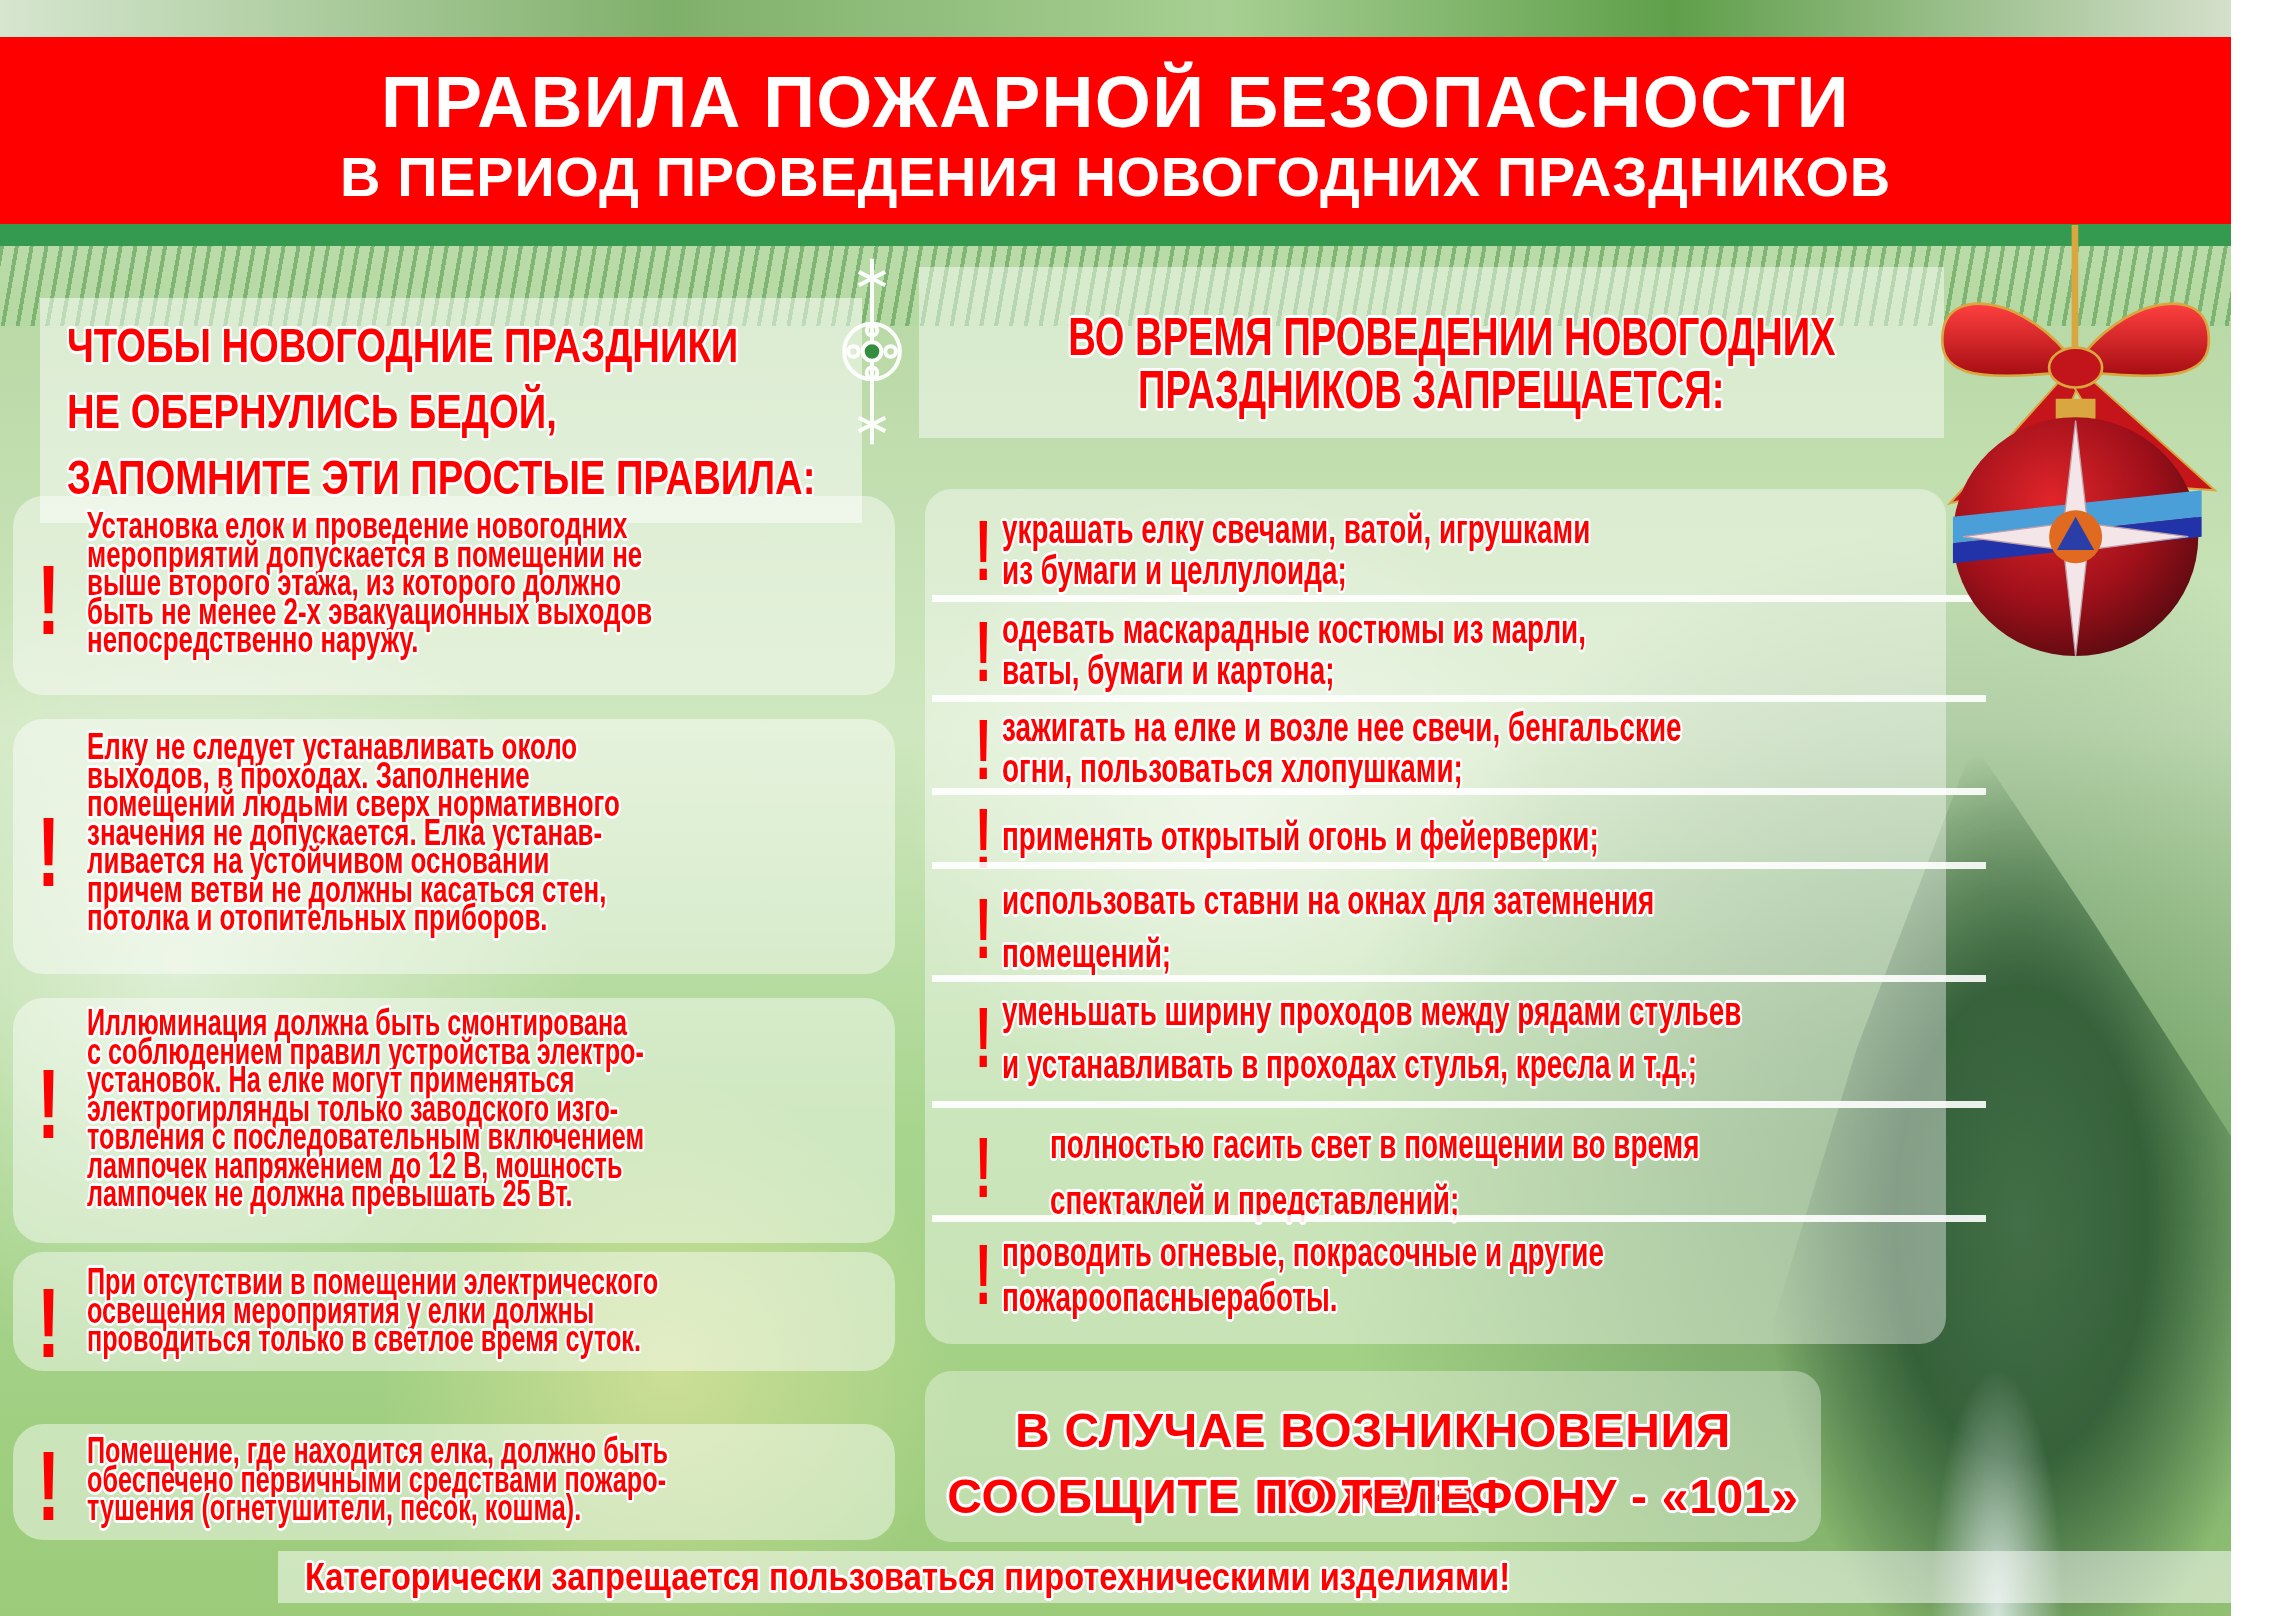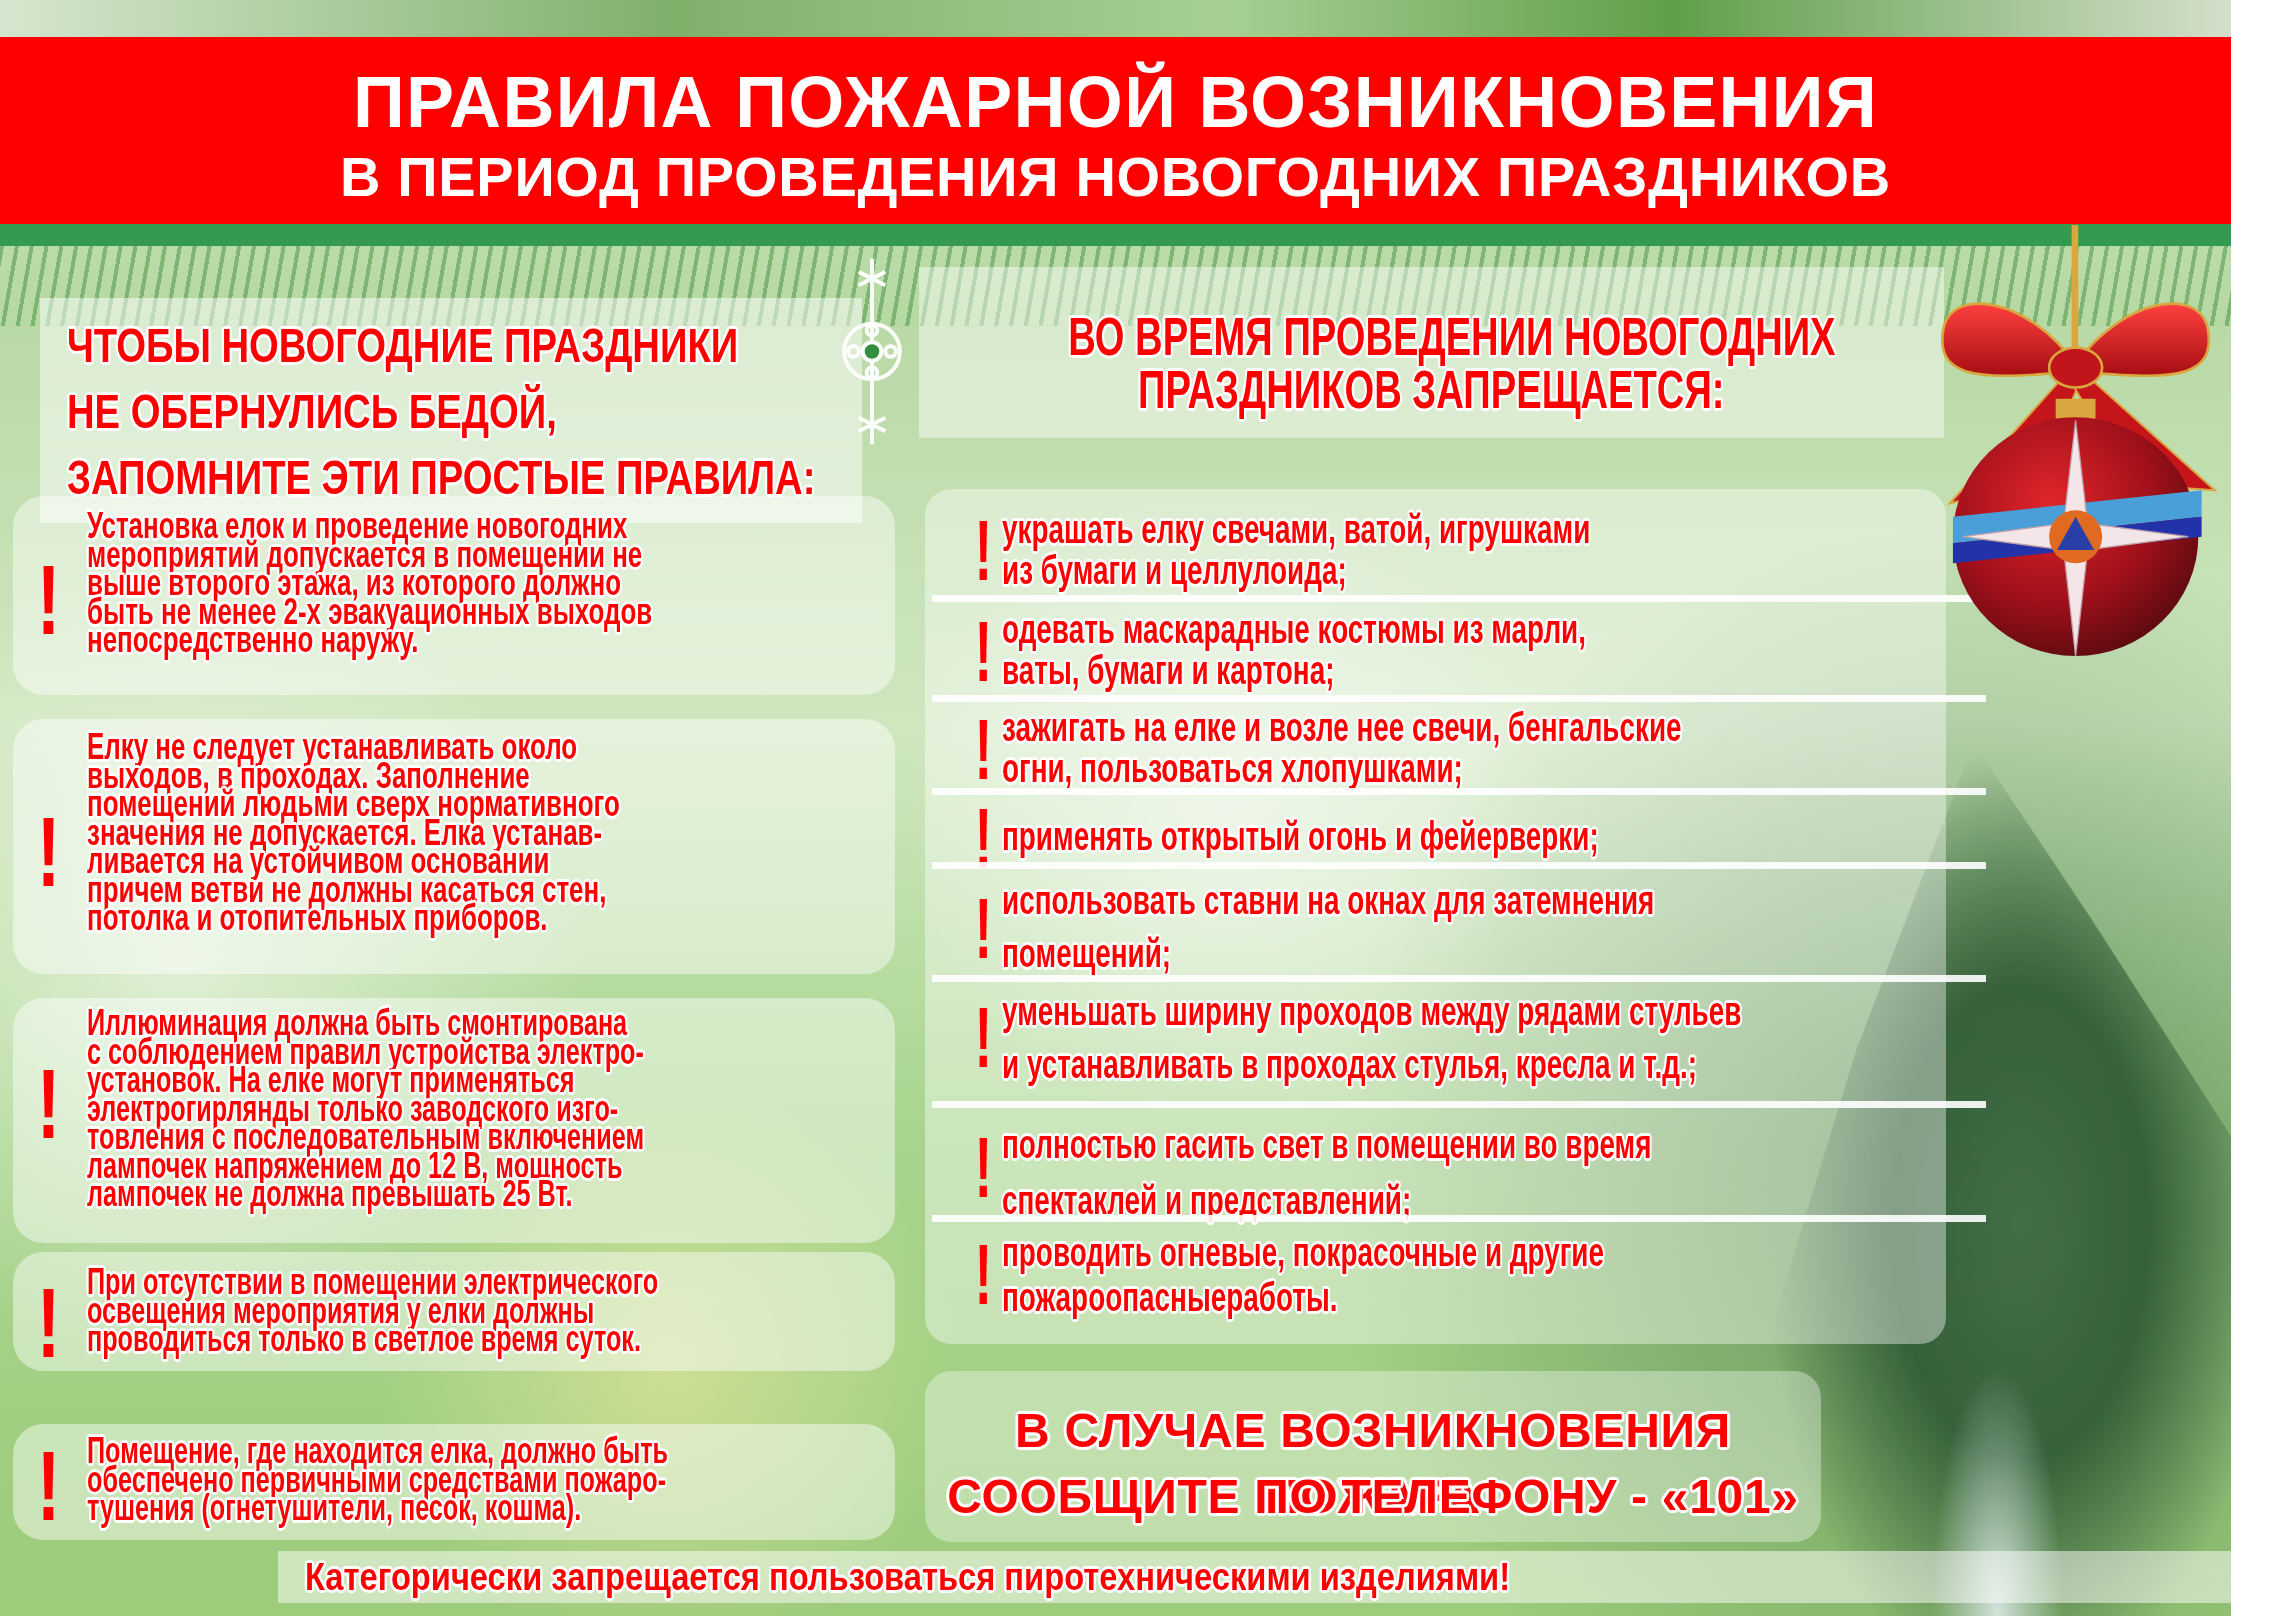--- a/index.html
+++ b/index.html
@@ -69,21 +69,21 @@
     clip-path: polygon(45% 0, 70% 20%, 100% 45%, 100% 100%, 5% 100%, 0 70%, 20% 35%); opacity:0.9; }
   .ornament { position:absolute; left:1923px; top:225px; width:345px; height:504px; }
 </style>
 </head>
 <body>
 
 <div class="poster">
   <div class="topstrip"></div>
 
   <div class="header">
-    <div class="t1">ПРАВИЛА ПОЖАРНОЙ ВОЗНИКНОВЕНИЯ</div>
+    <div class="t1">ПРАВИЛА ПОЖАРНОЙ БЕЗОПАСНОСТИ</div>
     <div class="t2">В ПЕРИОД ПРОВЕДЕНИЯ НОВОГОДНИХ ПРАЗДНИКОВ</div>
   </div>
   <div class="greenbar"></div>
   <div class="pine"></div>
 
   <div class="tree"></div>
 
   <div class="lhead">
     <div class="line redtxt" style="top:85px;"><span class="cond" style="transform:scaleX(0.78);">НЕ ОБЕРНУЛИСЬ БЕДОЙ,</span></div>
     <div class="line redtxt" style="top:18.6px;"><span class="cond" style="transform:scaleX(0.78);">ЧТОБЫ НОВОГОДНИЕ ПРАЗДНИКИ</span></div>
@@ -221,21 +221,21 @@
     <div class="b" style="top:10px;">!</div>
     <div class="txt redtxt" style="top:6.6px;">
       <div style="height:53px;"><span class="cond" style="transform:scaleX(0.68);">уменьшать ширину проходов между рядами стульев</span></div>
       <div><span class="cond" style="transform:scaleX(0.68);"> и устанавливать в проходах стулья, кресла и т.д.;</span></div>
     </div>
   </div>
   <div class="sep" style="top:1101px;"></div>
 
   <div class="ban" style="top:1111px;">
     <div class="b" style="top:13.3px;">!</div>
-    <div class="txt redtxt" style="top:13.3px;">
+    <div class="txt redtxt" style="top:13.3px;margin-left:48px;">
       <div style="height:56px;"><span class="cond" style="transform:scaleX(0.68);">полностью гасить свет в помещении во время</span></div>
       <div><span class="cond" style="transform:scaleX(0.68);">спектаклей и представлений;</span></div>
     </div>
   </div>
   <div class="sep" style="top:1215px;"></div>
 
   <div class="ban" style="top:1224px;">
     <div class="b" style="top:6.6px;">!</div>
     <div class="txt redtxt" style="top:8px;">
       <div style="height:45px;"><span class="cond" style="transform:scaleX(0.68);">проводить огневые, покрасочные и другие</span></div>

